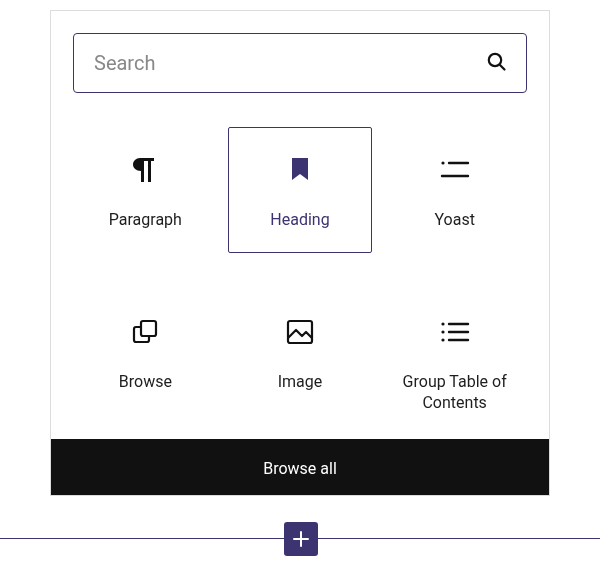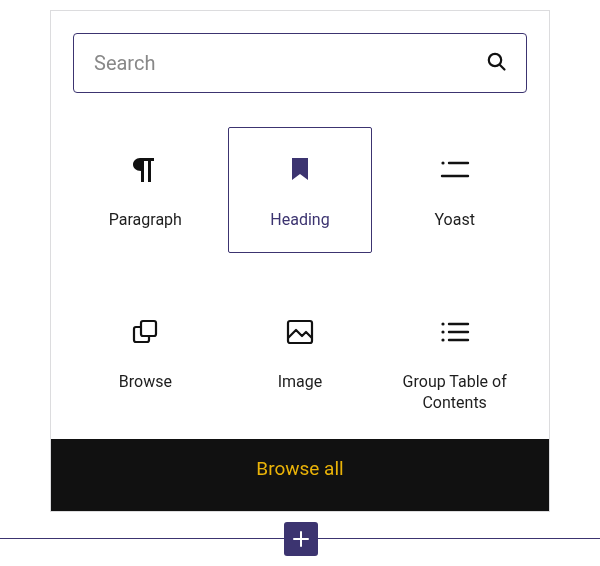--- a/index.html
+++ b/index.html
@@ -58,24 +58,24 @@
     line-height:1.3;
     padding:0 6px;
   }
   .block.selected{
     border:1px solid var(--accent);
   }
   .block.selected .label{color:var(--accent);}
   .block.selected svg{fill:var(--accent);}
   .browse{
     background:#111;
-    color:#eab308;
+    color:#ffffff;
     text-align:center;
-    font-size:19px;
-    height:72px;
+    font-size:16px;
+    height:56px;
     line-height:60px;
     cursor:pointer;
   }
   .hr{
     position:absolute;
     left:0;right:0;
     top:538px;
     height:0;
     border-top:1.5px solid var(--accent);
   }

